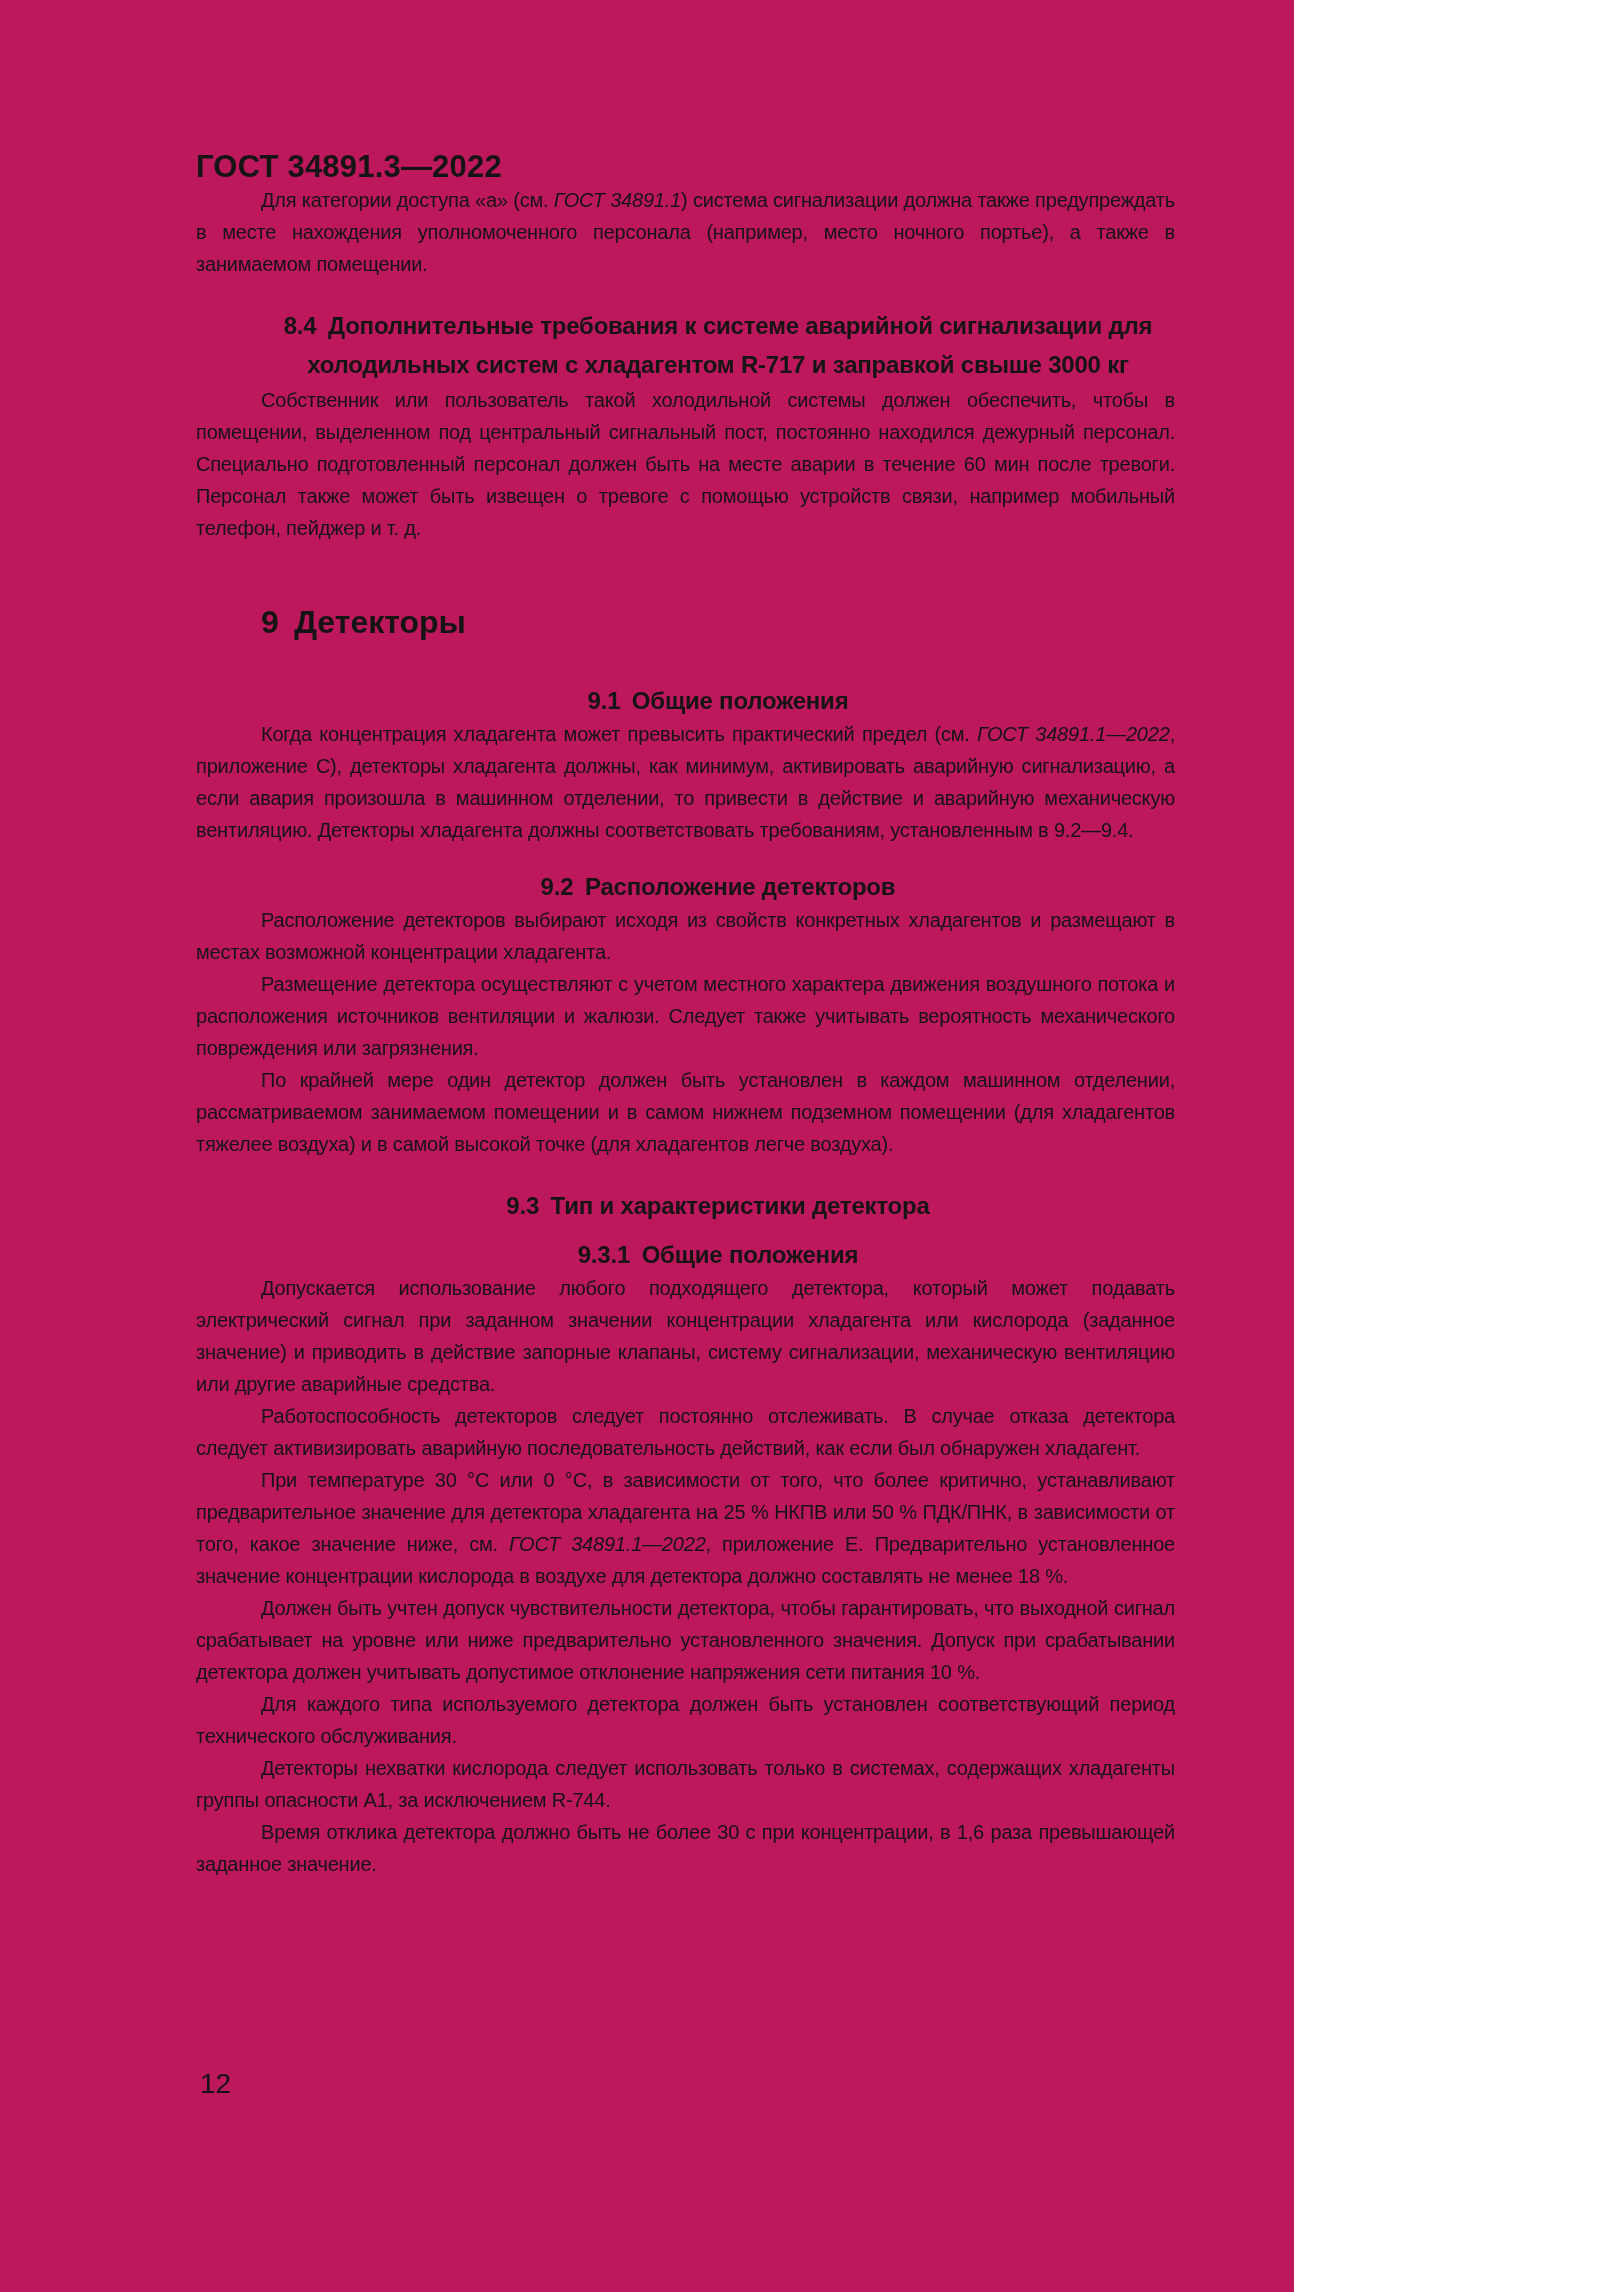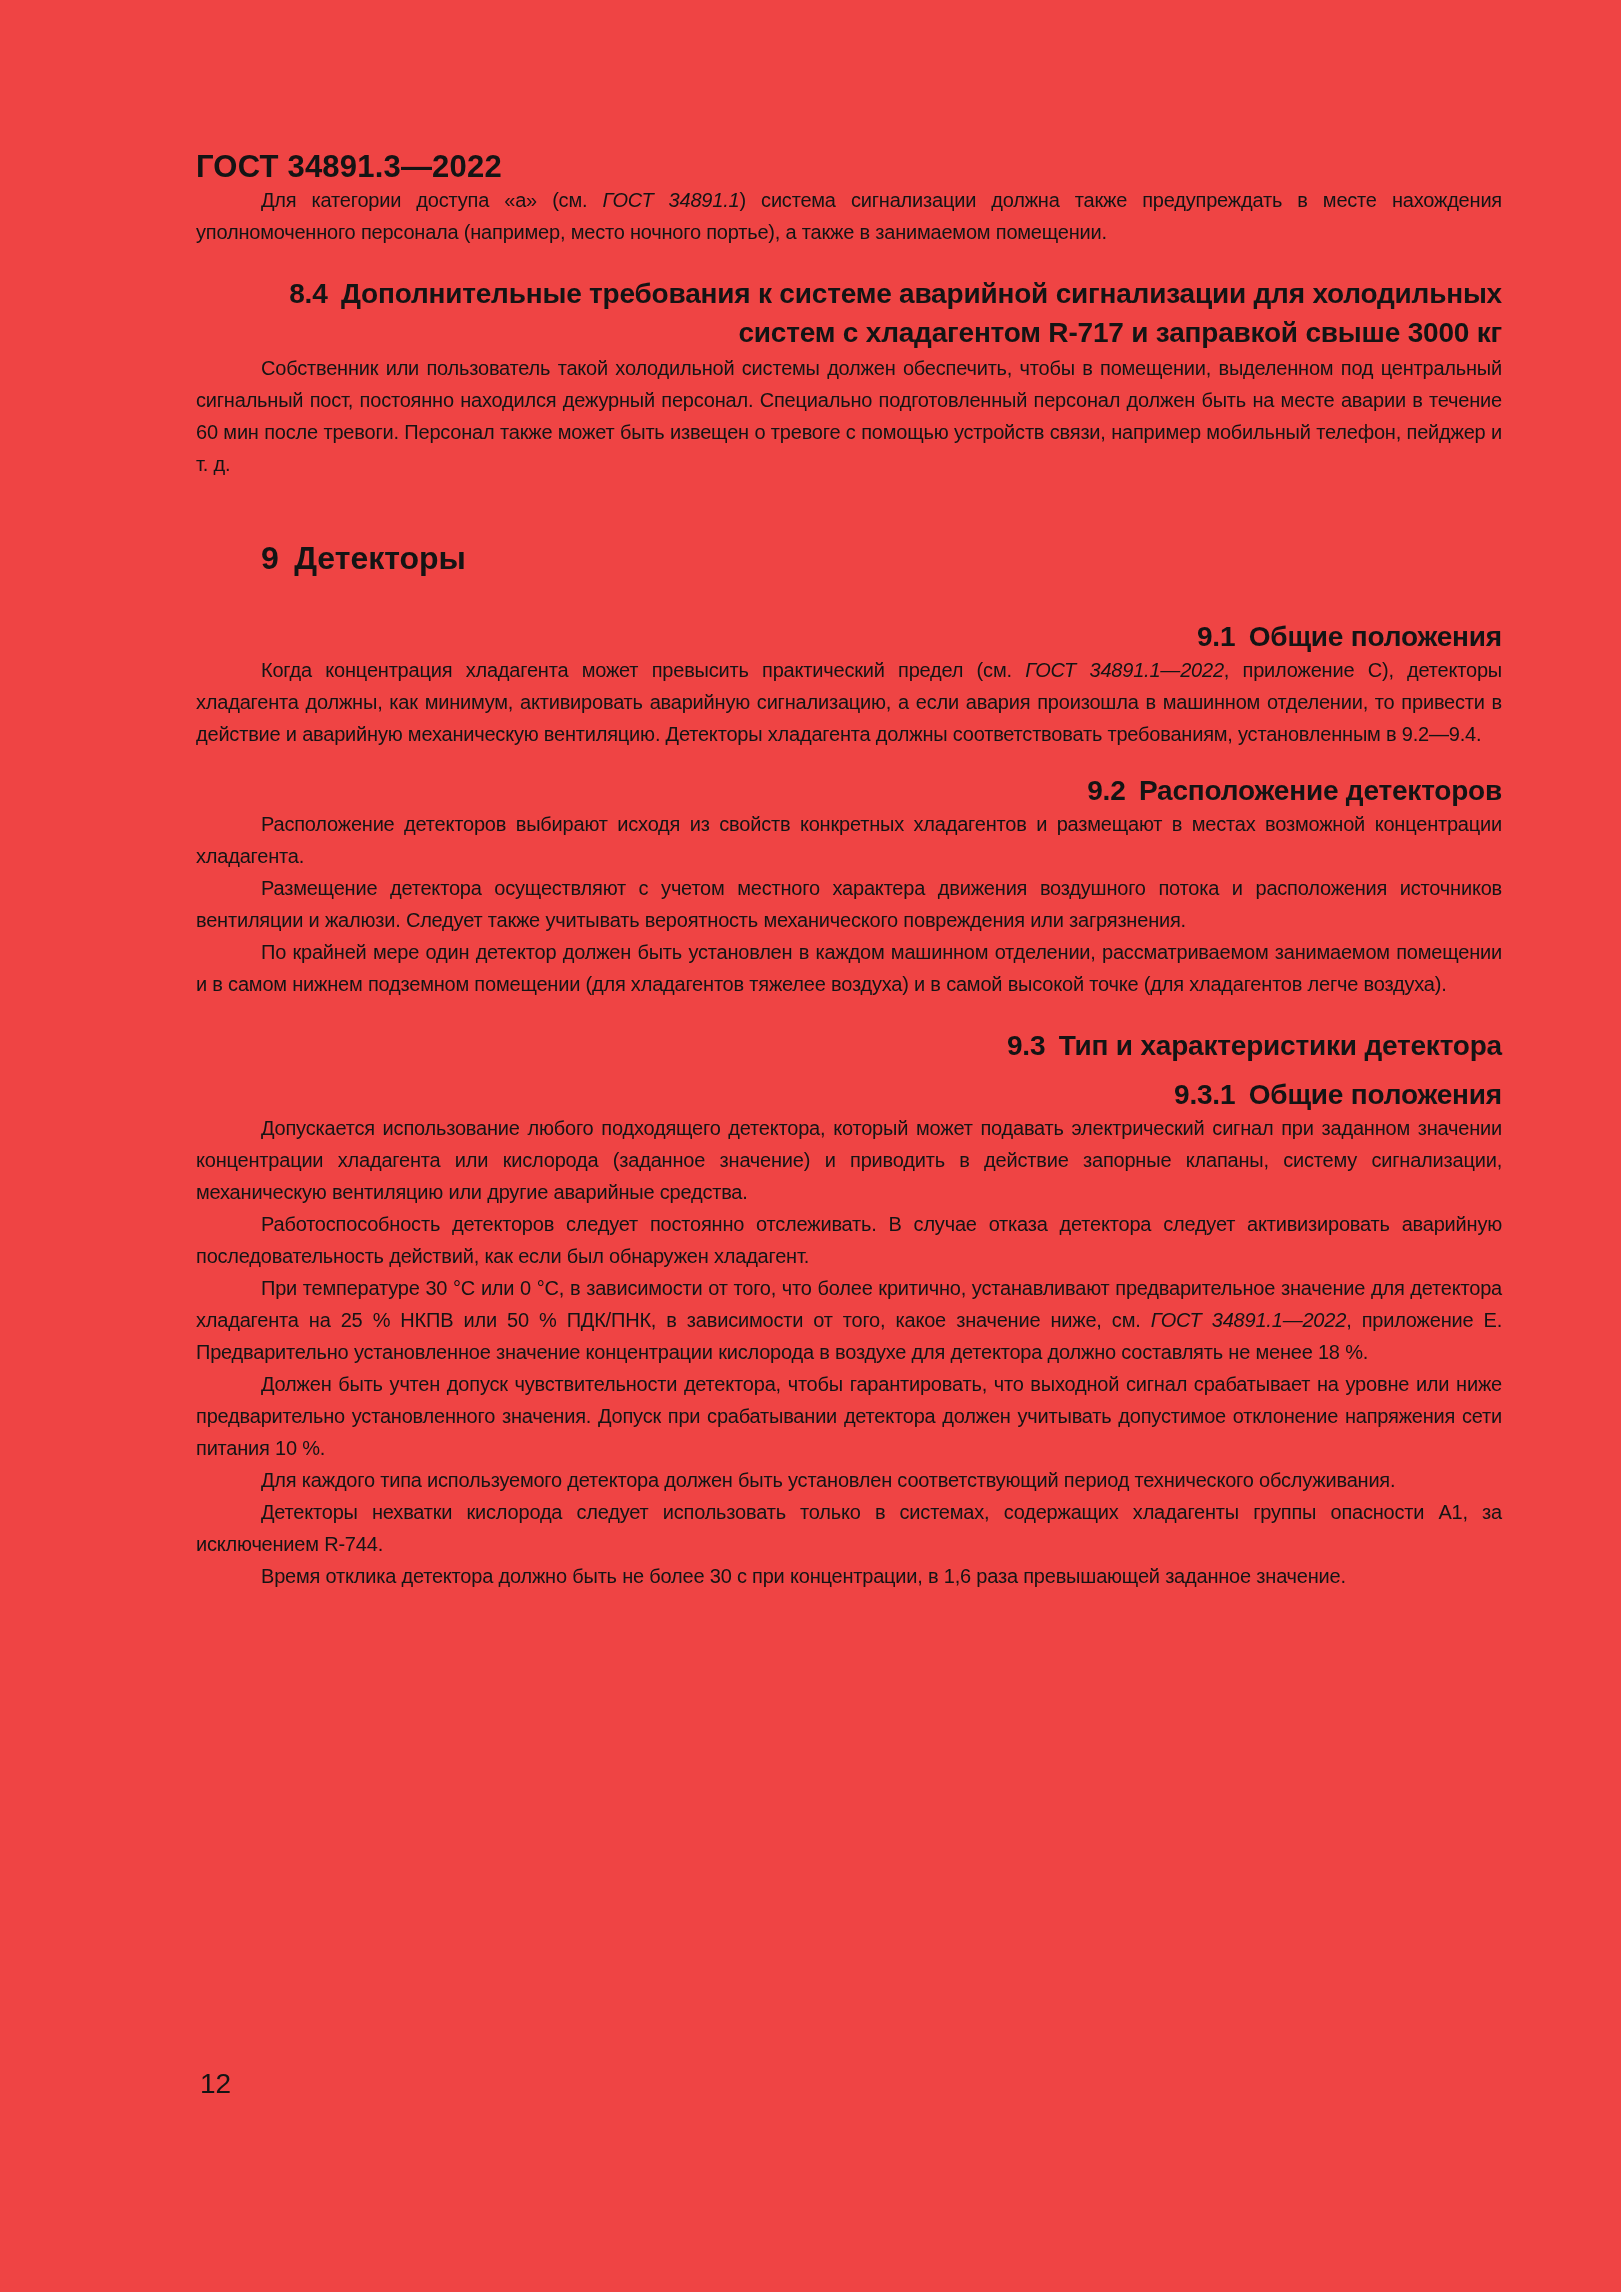--- a/index.html
+++ b/index.html
@@ -1,20 +1,20 @@
 <!DOCTYPE html>
 <html lang="ru"><head>
 <meta charset="utf-8">
 <style>
   html, body { margin: 0; padding: 0; background: #ffffff; }
   .page {
     position: relative;
-    width: 1621px;
+    width: 1294px;
     height: 2293px;
-    background: #ef4444;
+    background: #be185d;
     color: #141414;
     font-family: "Liberation Sans", sans-serif;
     overflow: hidden;
   }
   .content {
     padding-left: 196px;
     padding-right: 119px;
   }
   .doc-header {
     margin: 0;
@@ -28,25 +28,25 @@
     margin: 0;
     font-size: 20px;
     line-height: 32px;
     letter-spacing: -0.2px;
     text-align: justify;
     text-indent: 65px;
   }
   p.body em { font-style: italic; }
   .h-sub {
     margin: 0 0 0 65px;
-    font-size: 28px;
+    font-size: 24px;
     font-weight: bold;
     line-height: 35px;
     letter-spacing: -0.2px;
-    text-align: right;
+    text-align: center;
   }
   .h-num { margin-right: 0.48em; }
   .h84 { margin-top: 25.5px; line-height: 39px; }
   .h9 {
     margin: 57px 0 0 65px;
     font-size: 32px;
     font-weight: bold;
     line-height: 43px;
     letter-spacing: 0;
   }

